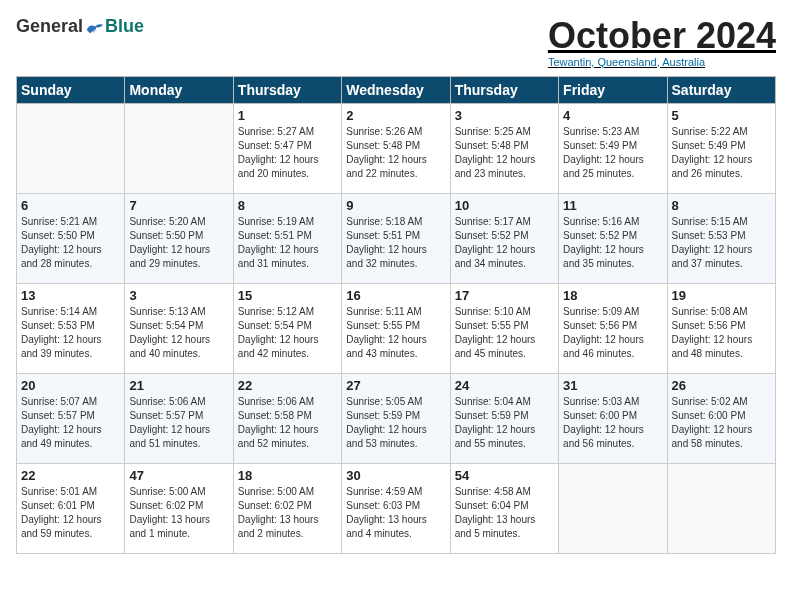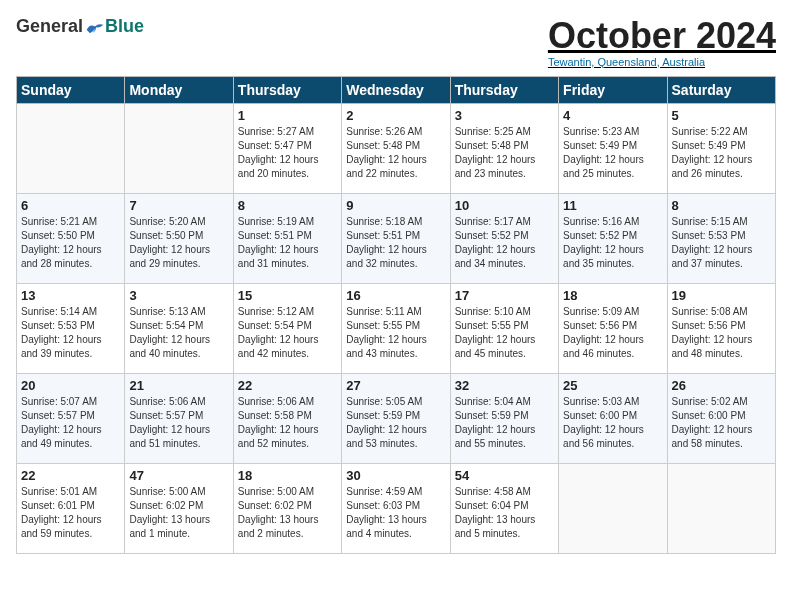--- a/index.html
+++ b/index.html
@@ -218,25 +218,25 @@
         </td>
         <td>
           <span class="day-number">22</span>
           <div class="day-info">Sunrise: 5:06 AM<br>Sunset: 5:58 PM<br>Daylight: 12 hours<br>and 52 minutes.</div>
         </td>
         <td>
           <span class="day-number">27</span>
           <div class="day-info">Sunrise: 5:05 AM<br>Sunset: 5:59 PM<br>Daylight: 12 hours<br>and 53 minutes.</div>
         </td>
         <td>
-          <span class="day-number">32</span>
+          <span class="day-number">24</span>
           <div class="day-info">Sunrise: 5:04 AM<br>Sunset: 5:59 PM<br>Daylight: 12 hours<br>and 55 minutes.</div>
         </td>
         <td>
-          <span class="day-number">25</span>
+          <span class="day-number">31</span>
           <div class="day-info">Sunrise: 5:03 AM<br>Sunset: 6:00 PM<br>Daylight: 12 hours<br>and 56 minutes.</div>
         </td>
         <td>
           <span class="day-number">26</span>
           <div class="day-info">Sunrise: 5:02 AM<br>Sunset: 6:00 PM<br>Daylight: 12 hours<br>and 58 minutes.</div>
         </td>
       </tr>
       <tr>
         <td>
           <span class="day-number">22</span>

